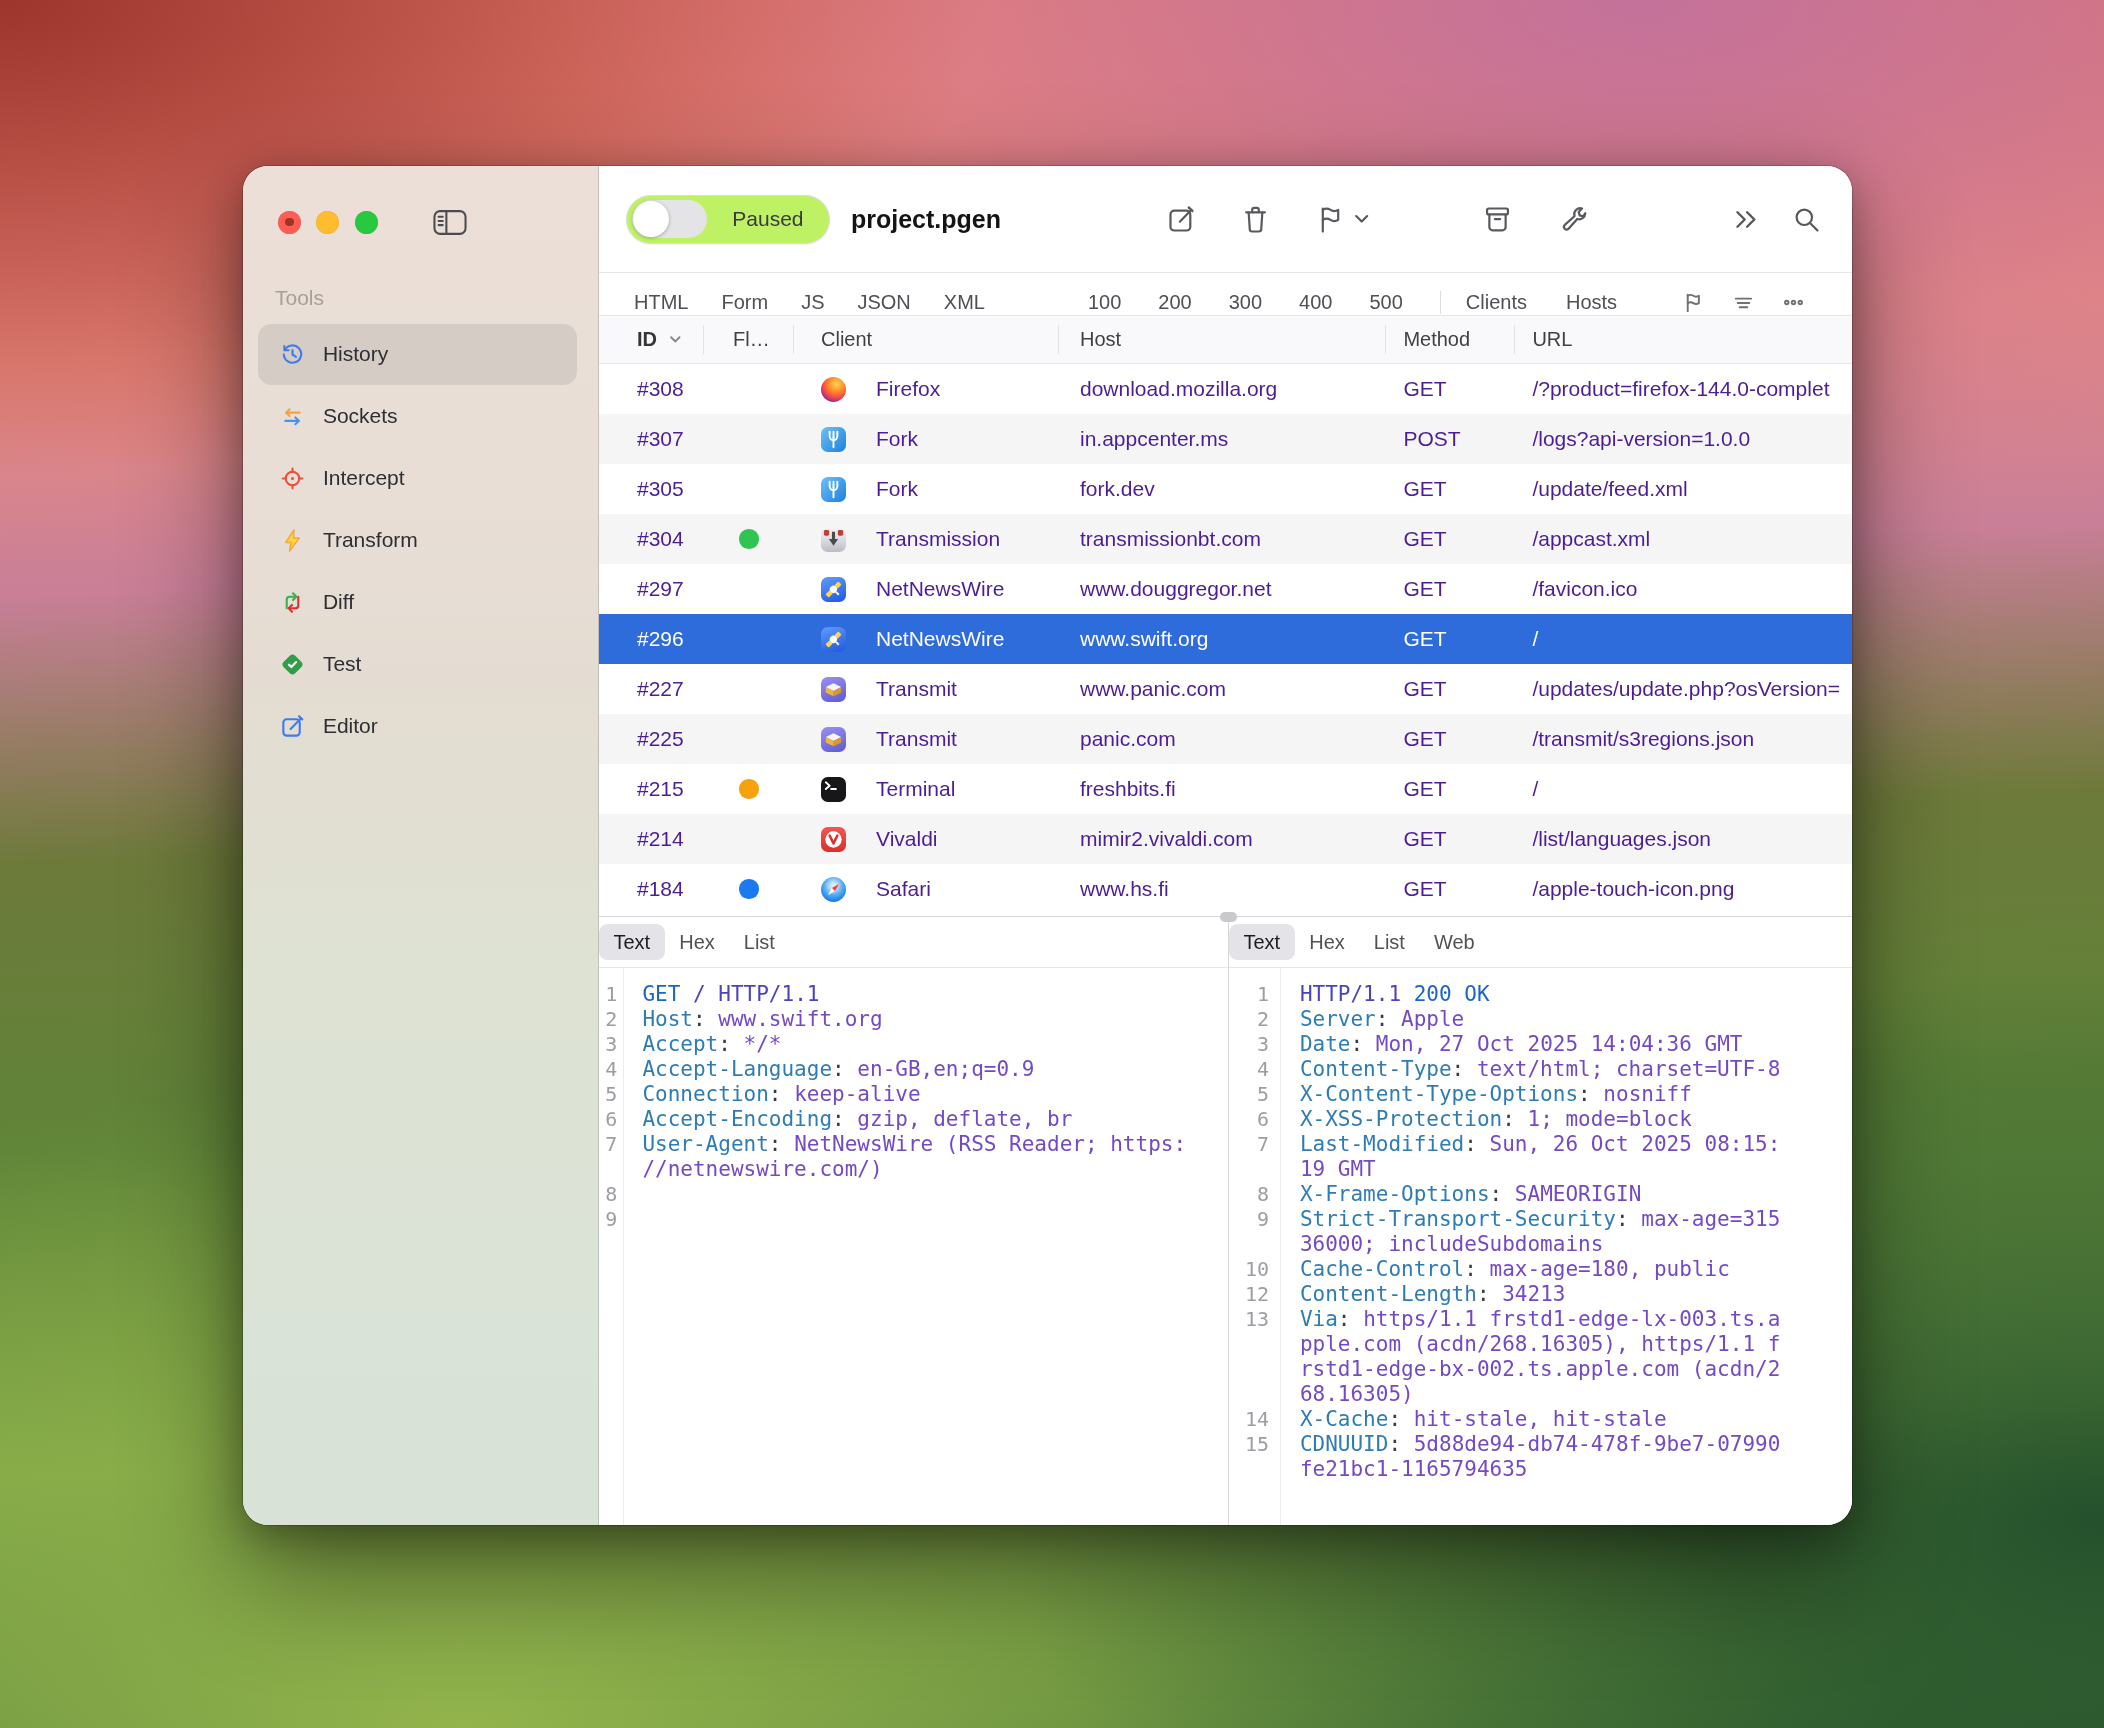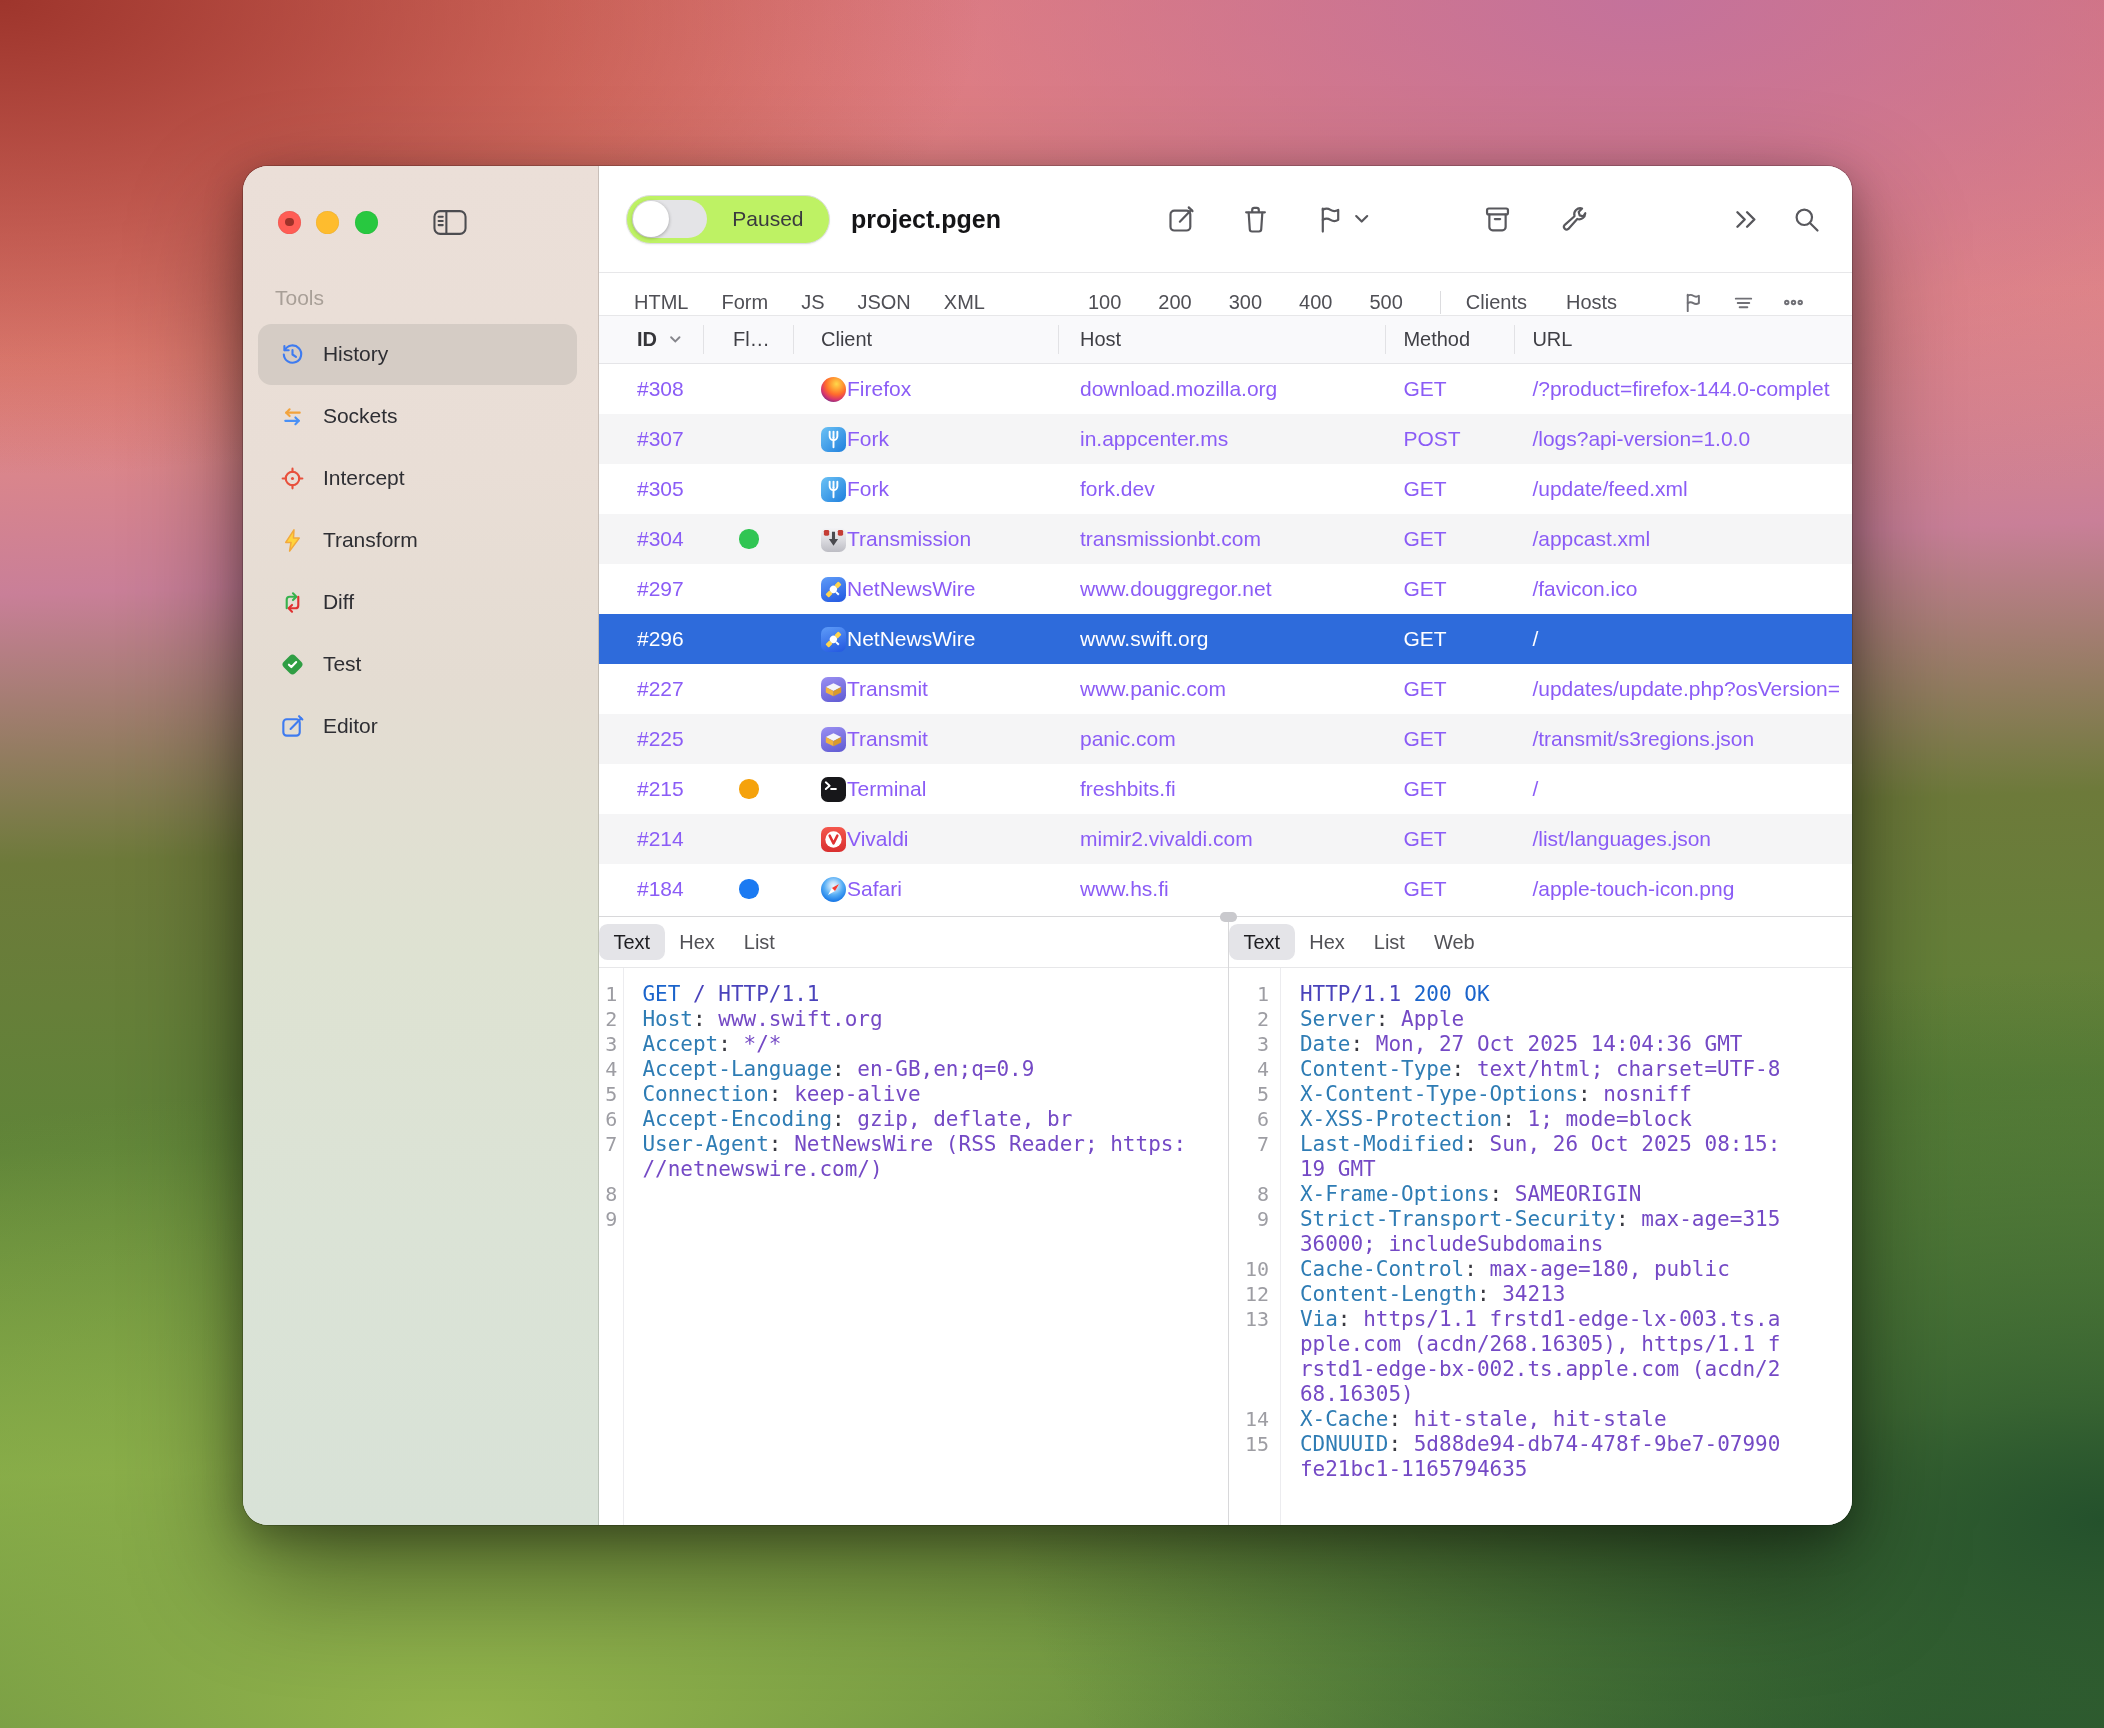--- a/index.html
+++ b/index.html
@@ -69,30 +69,30 @@
   .hcell{display:flex;align-items:center;height:29px;box-sizing:border-box;}
   .hsep{border-right:1px solid #e2e2e5;}
   .c-id{width:105px;flex:0 0 105px;padding-left:38px;box-sizing:border-box;}
   .c-flag{width:90px;flex:0 0 90px;padding-left:29px;box-sizing:border-box;}
   .c-client{width:265px;flex:0 0 265px;padding-left:27px;box-sizing:border-box;}
   .c-host{width:327px;flex:0 0 327px;padding-left:21px;box-sizing:border-box;}
   .c-method{width:129px;flex:0 0 129px;padding-left:17.4px;box-sizing:border-box;}
   .c-url{flex:1;min-width:0;padding-left:17.4px;box-sizing:border-box;}
   .hcell.c-id{font-weight:700;color:#353539;gap:11.6px;}
   .tbody{flex:0 0 552px;}
-  .trow{height:50px;display:flex;align-items:center;font-size:21px;color:#8b5cf6;background:#fff;cursor:pointer;}
+  .trow{height:50px;display:flex;align-items:center;font-size:21px;color:#4c1d95;background:#fff;cursor:pointer;}
   .trow.alt{background:#f5f5f6;}
   .trow.sel{background:#2e6bdb;color:#fff;}
   .cell{white-space:nowrap;overflow:hidden;}
   .cell.c-flag{display:flex;align-items:center;padding-left:0;justify-content:center;}
   .flagdot{width:19.3px;height:19.3px;border-radius:50%;}
   .fd-green{background:#30c553;}
   .fd-orange{background:#f5a20c;}
   .fd-blue{background:#1b7af2;}
-  .cell.c-client{display:flex;align-items:center;gap:1px;}
+  .cell.c-client{display:flex;align-items:center;gap:30px;}
   .appicon{width:25px;height:25px;flex:0 0 25px;display:inline-flex;align-items:center;justify-content:center;overflow:hidden;}
   .appicon svg{width:25px;height:25px;}
   .icn-firefox{border-radius:50%;background:radial-gradient(circle at 62% 28%,#ffd84a 0%,#ff9c33 26%,#ff6a2d 45%,#d9366b 66%,#7b2d86 82%,#3b2454 100%);}
   .icn-fork{border-radius:6.8px;background:linear-gradient(135deg,#6cc2f5,#1f7fdd);}
   .icn-transmission{border-radius:6.8px;background:linear-gradient(180deg,#f6f6f8 0%,#d9d9de 55%,#bdbdc4 100%);}
   .icn-netnewswire{border-radius:6.8px;background:linear-gradient(160deg,#5e9cf8,#2257e0);}
   .icn-transmit{border-radius:6.8px;background:linear-gradient(160deg,#9a8ff2,#5f5ad2);}
   .icn-terminal{border-radius:6.8px;background:#17171a;}
   .icn-vivaldi{border-radius:6.8px;background:linear-gradient(180deg,#f4574d,#d92f2f);}
   .icn-safari{border-radius:50%;background:radial-gradient(circle at 50% 35%,#e8f4ff 0%,#bfe0fb 18%,#57aef5 45%,#1c7ce8 75%,#1563cf 100%);}

